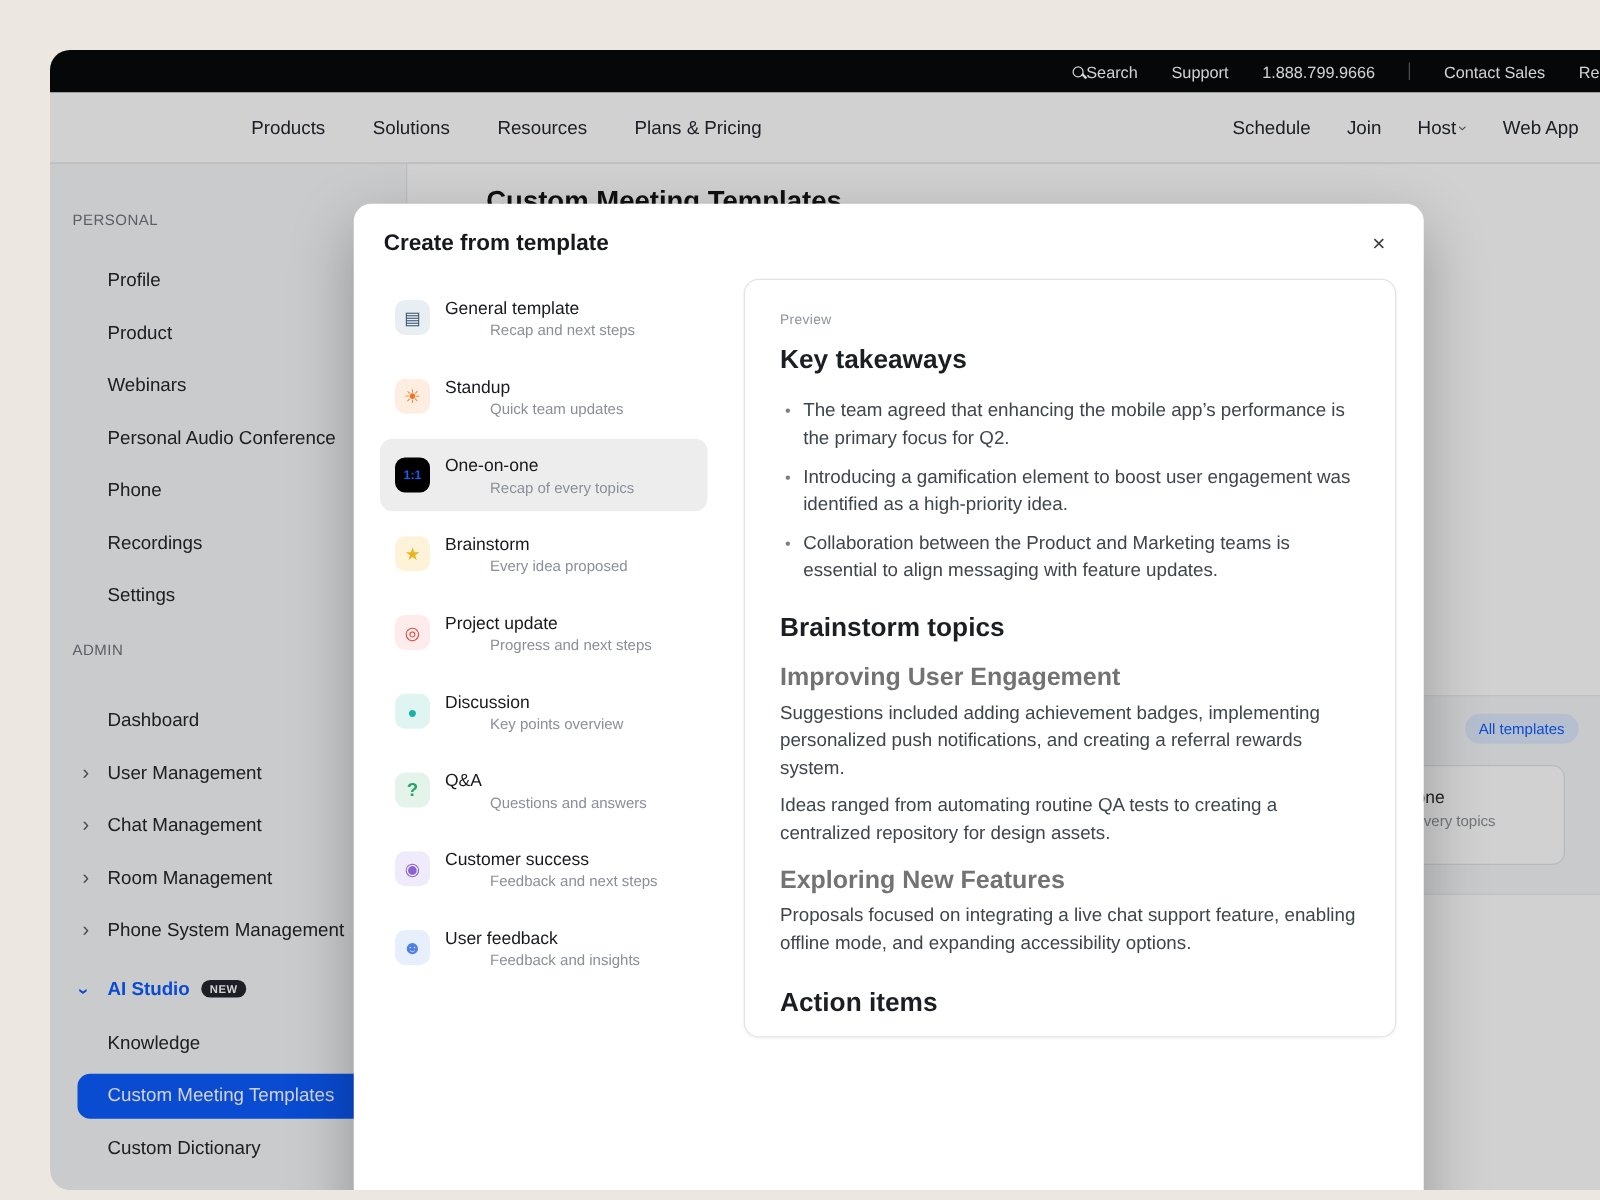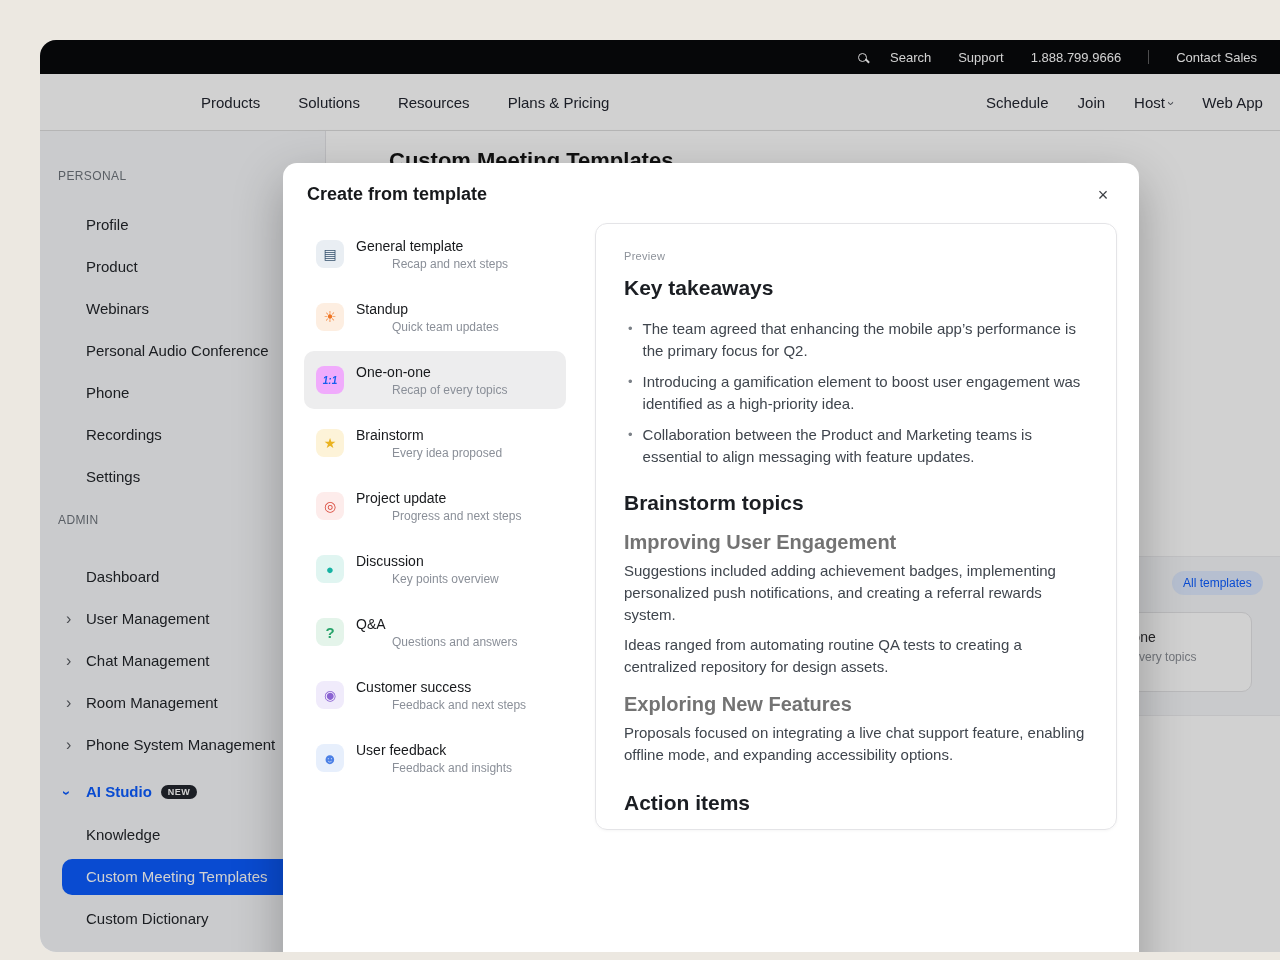--- a/index.html
+++ b/index.html
@@ -12,21 +12,21 @@
   .window {
     position:absolute; left:40px; top:40px; width:1260px; height:912px;
     background:#ffffff; border-radius:16px; overflow:hidden;
   }
   
   .topbar { position:absolute; left:0; top:0; width:100%; height:34px; background:#08090c; }
   .topbar-items {
     position:absolute; left:818px; top:0; height:34px; display:flex; align-items:center;
     gap:27px; color:#ffffff; font-size:13px; white-space:nowrap;
   }
-  .tb-item { display:flex; align-items:center; gap:23px; cursor:pointer; }
+  .tb-item { display:flex; align-items:center; gap:2px; cursor:pointer; }
   .mag-icon { position:relative; width:9px; height:9px; border:1.5px solid #fff; border-radius:50%; display:inline-block; }
   .mag-icon::after { content:""; position:absolute; width:5px; height:1.5px; background:#fff;
     right:-4px; bottom:-1px; transform:rotate(45deg); }
   .tb-divider { width:1px; height:14px; background:rgba(255,255,255,.35); }
   
   .navbar { position:absolute; left:0; top:34px; width:100%; height:57px; background:#ffffff;
     border-bottom:1px solid #dddddd; }
   .logo { position:absolute; left:21px; top:11px; font-size:33px; line-height:36px; font-weight:bold;
     color:#0b5cff; letter-spacing:-2px; cursor:pointer;margin-top:48px; }
   .nav-links { position:absolute; left:161px; top:0; height:57px; display:flex; align-items:center;
@@ -78,21 +78,21 @@
   .tpl-row { display:flex; align-items:center; height:58px; margin-bottom:5px; padding:0 12px;
     border-radius:10px; cursor:pointer; }
   .tpl-row.selected { background:#ededee; }
   .tpl-icon { width:28px; height:28px; border-radius:8px; display:flex; align-items:center;
     justify-content:center; flex:none; }
   .tpl-text { margin-left:12px; min-width:0; }
   .tpl-name { font-size:14px; font-weight:500; color:#17191c; white-space:nowrap; }
   .tpl-desc { font-size:12px; color:#8a8f98; margin-top:3px; white-space:nowrap;margin-left:36px; }
   .i0{background:#e9eef3;color:#33506b;font-size:14px;}
   .i1{background:#fdeee1;color:#f07522;font-size:15px;}
-  .i2{background:#f0abfc;color:#155eee;font-size:10px;font-weight:bold;font-style:italic;}
+  .i2{background:#000000;color:#155eee;font-size:10px;font-weight:bold;}
   .i3{background:#fdf3d8;color:#eab320;font-size:14px;}
   .i4{background:#fdeceb;color:#d94a3d;font-size:14px;font-weight:bold;}
   .i5{background:#e0f5f1;color:#16b3a3;font-size:13px;}
   .i6{background:#e4f4ea;color:#27a36a;font-size:15px;font-weight:bold;}
   .i7{background:#f0ebfb;color:#8a63d2;font-size:14px;}
   .i8{background:#e7effc;color:#4c80e6;font-size:15px;}
   
   .preview-card { position:absolute; left:312px; top:60px; width:522px; height:607px;
     border:1px solid #e4e4e7; border-radius:12px; padding:26px 28px; overflow:hidden;
     box-shadow:0 1px 3px rgba(0,0,0,.04); }

